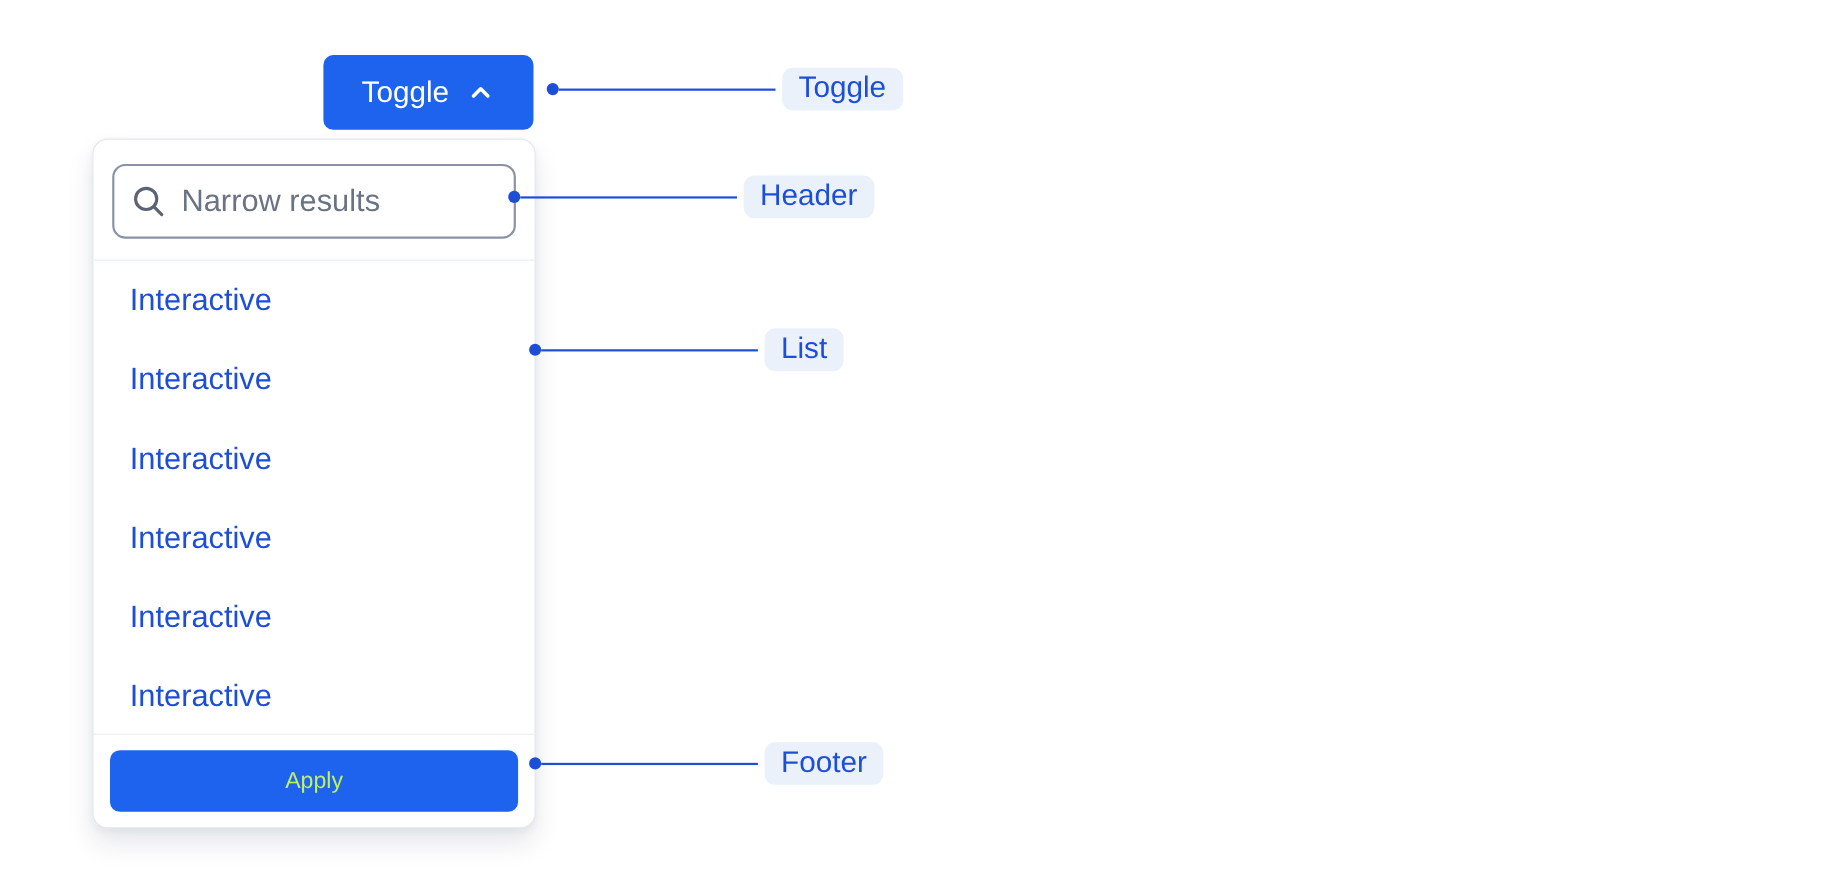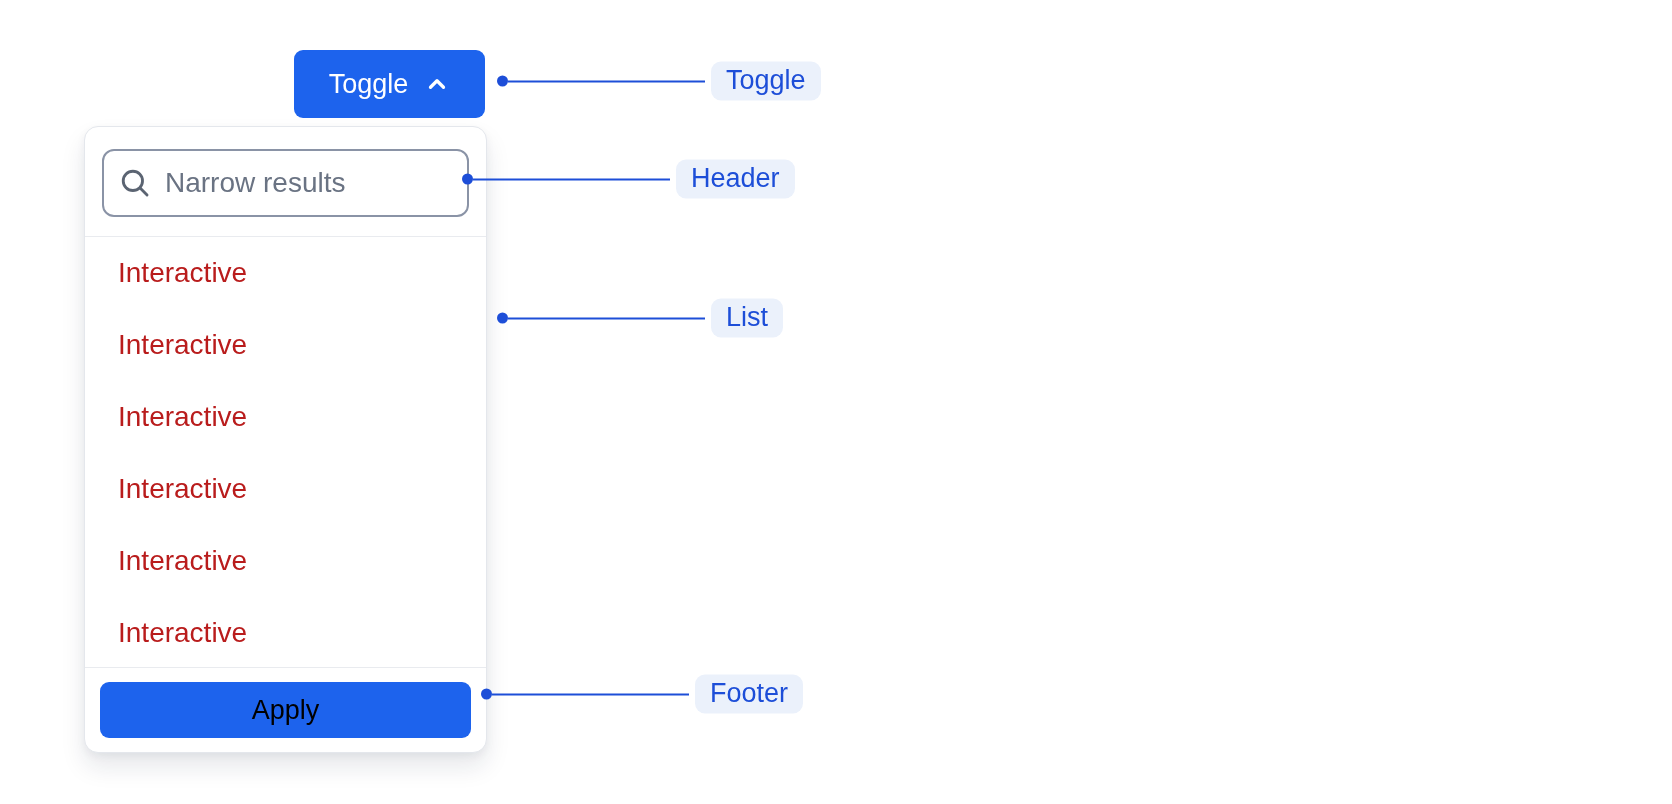--- a/index.html
+++ b/index.html
@@ -52,33 +52,33 @@
     font-family: inherit; font-size: 28px; color: #3b424f;
     background: transparent;
   }
   .search-input::placeholder { color: #6a7383; opacity: 1; }
 
   .panel-list { flex: 1 1 auto; overflow: hidden; }
   .list-item {
     height: 72px;
     display: flex; align-items: center;
     padding-left: 33px;
-    font-size: 28px; color: #b91c1c;
+    font-size: 28px; color: #1d4ed8;
     cursor: pointer;
   }
 
   .panel-footer {
     border-top: 1.5px solid #e9ebef;
     padding: 14px 15px 14px 15px;
   }
   .apply-btn {
     width: 100%; height: 56px;
-    background: #1d63ed; color: #000000;
+    background: #1d63ed; color: #bef264;
     border: none; border-radius: 9px;
-    font-family: inherit; font-size: 27px; font-weight: 500;
+    font-family: inherit; font-size: 21px; font-weight: 500;
     cursor: pointer;
     display: block;
   }
 
   
   .annotation {
     position: absolute;
     display: flex; align-items: center;
     transform: translateY(-50%);
     color: #1d4ed8;
@@ -96,21 +96,21 @@
     margin-left: 6px;
     background: #ebf1fb;
     border-radius: 10px;
     padding: 5px 15px 7px 15px;
     font-size: 27px; font-weight: 500; color: #1d4ed8;
     white-space: nowrap;
     line-height: 1;
   }
   .ann-toggle { left: 460px; top: 81px; }
   .ann-header { left: 425px; top: 179px; }
-  .ann-list   { left: 460px; top: 318px; }
+  .ann-list   { left: 444px; top: 318px; }
   .ann-footer { left: 444px; top: 694px; }
 </style>
 </head>
 <body>
 
 <div class="stage">
 
   <button class="toggle-btn">
     <span>Toggle</span>
     <svg width="26" height="26" viewBox="0 0 24 24">

